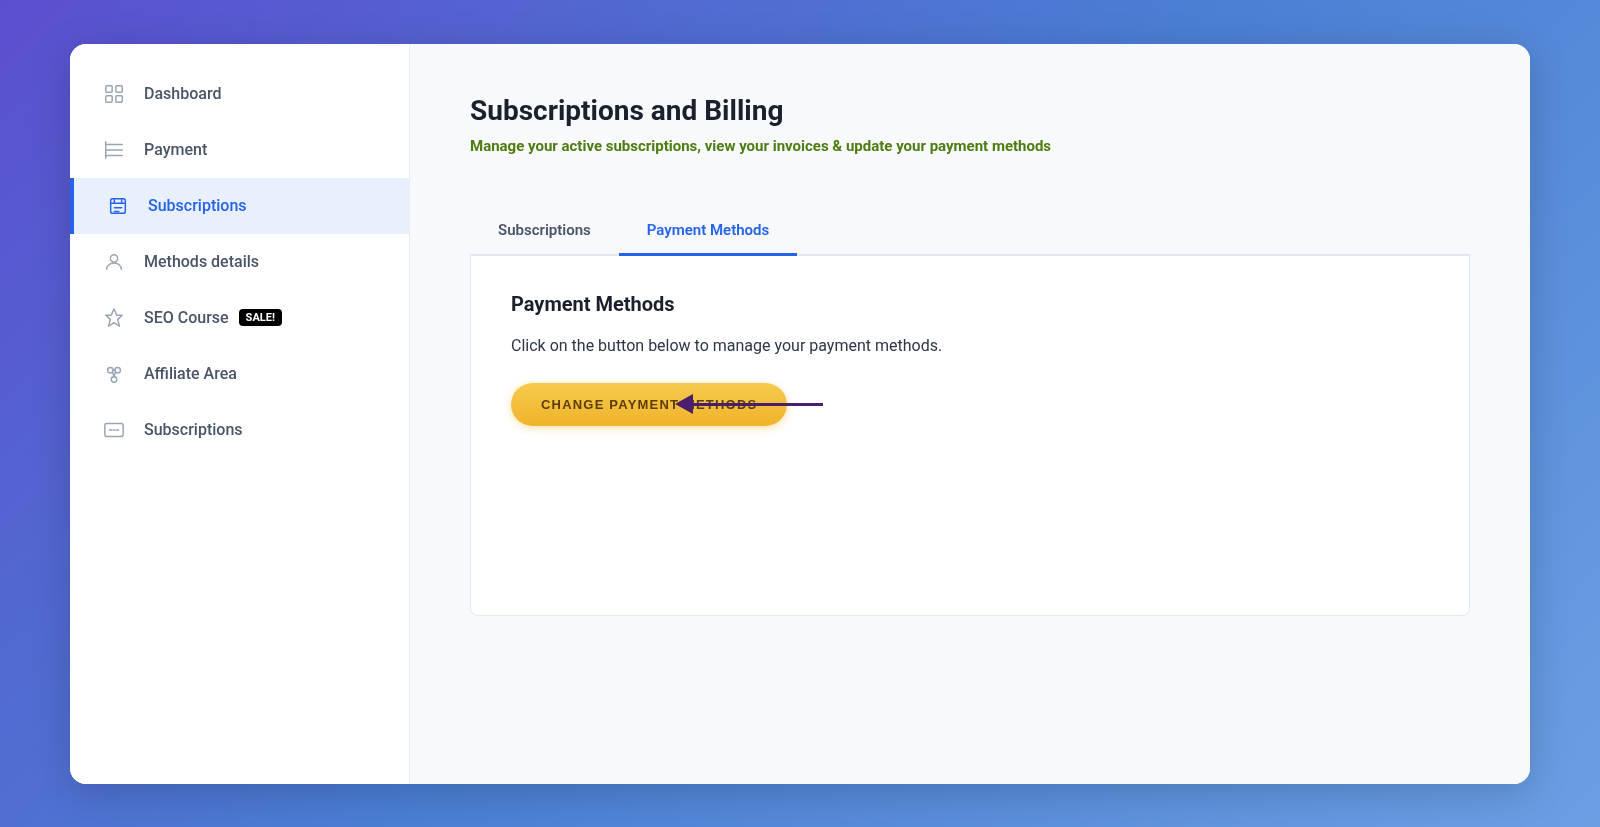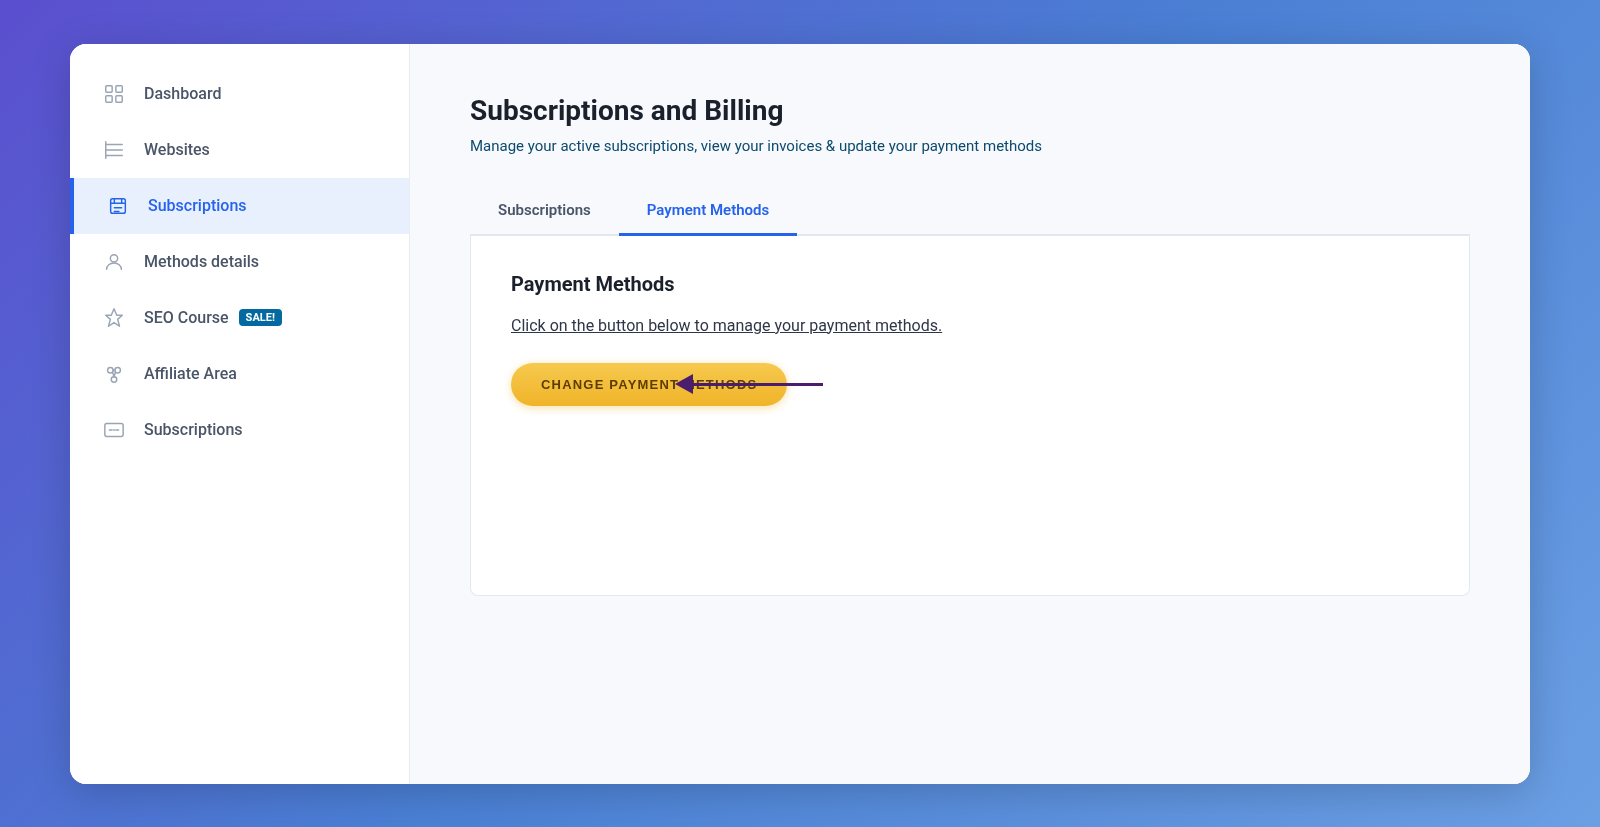--- a/index.html
+++ b/index.html
@@ -56,21 +56,21 @@
       width: 28px;
       height: 28px;
       margin-right: 16px;
       display: flex;
       align-items: center;
       justify-content: center;
       color: #9aa5b4;
       flex-shrink: 0;
     }
     .sale-badge {
-      background: #0369a1;
+      background: #000000;
       color: white;
       font-size: 11px;
       font-weight: 700;
       padding: 2px 7px;
       border-radius: 4px;
       margin-left: 10px;
     }
     
     .main-content {
       flex: 1;
@@ -78,22 +78,23 @@
       background: #f7f9fc;
     }
     .page-title {
       font-size: 28px;
       font-weight: 700;
       color: #1a202c;
       margin-bottom: 10px;
     }
     .page-subtitle {
       font-size: 15px;
-      color: #0c4a6e;
-      margin-bottom: 32px;
+      color: #4d7c0f;
+      margin-bottom: 52px;
+      font-weight: bold;
     }
     
     .tabs-bar {
       display: flex;
       border-bottom: 2px solid #e2e8f0;
       margin-bottom: 0;
     }
     .tab {
       padding: 14px 28px;
       font-size: 15px;
@@ -120,21 +121,20 @@
     .panel-title {
       font-size: 20px;
       font-weight: 700;
       color: #1a202c;
       margin-bottom: 20px;
     }
     .panel-description {
       font-size: 16px;
       color: #2d3748;
       margin-bottom: 28px;
-      text-decoration: underline;
     }
     
     .button-annotation-row {
       display: flex;
       align-items: center;
       gap: 0;
     }
     .change-btn {
       background: linear-gradient(to bottom, #f6c94e, #f0b429);
       color: #5c3d00;
@@ -202,21 +202,21 @@
 
     <div class="sidebar-item">
       <span class="sidebar-icon">
         <svg class="icon-svg" viewBox="0 0 24 24">
           <line x1="3" y1="6" x2="21" y2="6"></line>
           <line x1="3" y1="12" x2="21" y2="12"></line>
           <line x1="3" y1="18" x2="21" y2="18"></line>
           <line x1="3" y1="3" x2="3" y2="21"></line>
         </svg>
       </span>
-      <span>Websites</span>
+      <span>Payment</span>
     </div>
 
     <div class="sidebar-item active">
       <span class="sidebar-icon">
         <svg class="icon-svg" viewBox="0 0 24 24">
           <rect x="4" y="4" width="16" height="16" rx="2"></rect>
           <line x1="4" y1="9" x2="20" y2="9"></line>
           <line x1="8" y1="4" x2="8" y2="9"></line>
           <line x1="16" y1="4" x2="16" y2="9"></line>
           <line x1="8" y1="14" x2="16" y2="14"></line>

